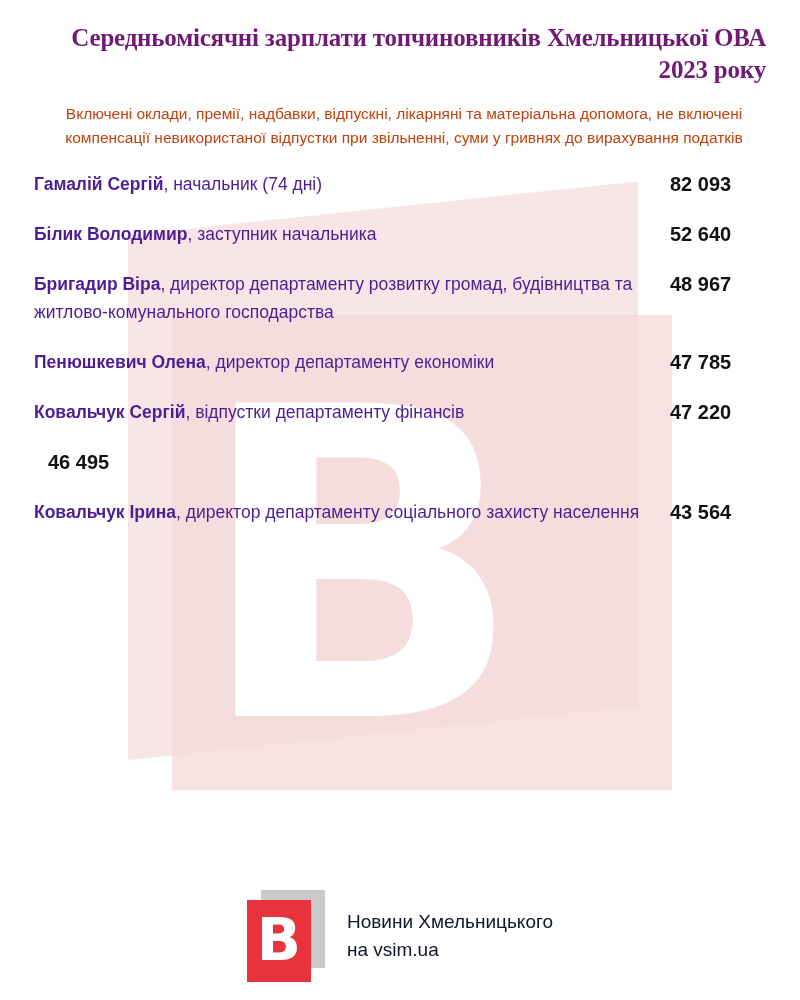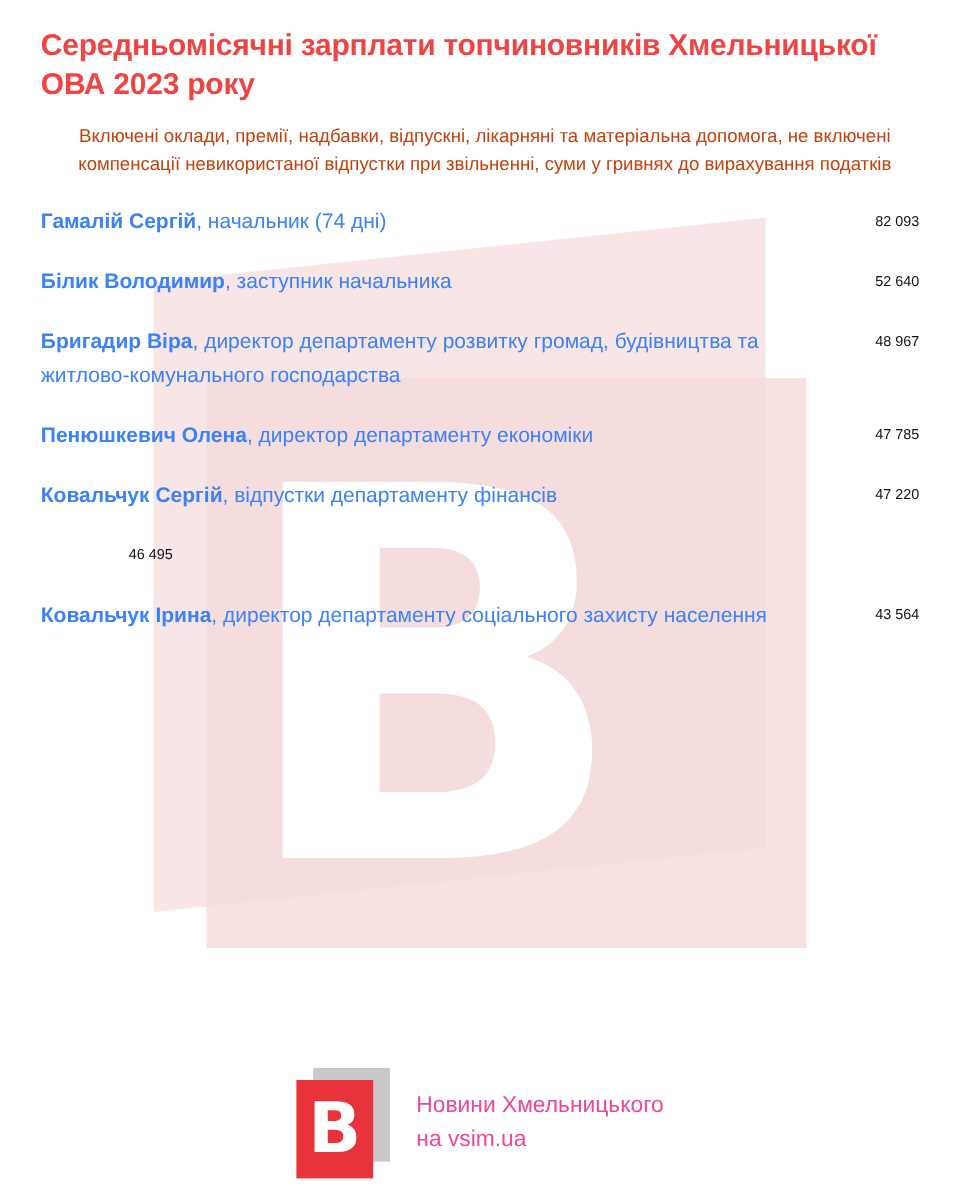--- a/index.html
+++ b/index.html
@@ -71,23 +71,24 @@
   .content {
     position: relative;
     z-index: 2;
   }
 
   h1.title {
     margin: 0;
     font-size: 25px;
     line-height: 32px;
     font-weight: bold;
-    text-align: left;
+    text-align: right;
     letter-spacing: -0.2px;
-    color: #ef4444;
+    color: #701a75;
+    font-family: Liberation Serif, serif;
   }
   .subtitle {
     margin: 16px auto 0 auto;
     width: 740px;
     font-size: 15.5px;
     line-height: 24px;
     text-align: center;
     color: #c2410c;
   }
 
@@ -97,35 +98,34 @@
   .row {
     display: flex;
     align-items: flex-start;
     justify-content: space-between;
     margin-bottom: 22px;
   }
   .row-text {
     font-size: 17.5px;
     line-height: 28px;
     max-width: 620px;
-    color: #3b82f6;
+    color: #4c1d95;
   }
   .row-name {
     font-weight: bold;
   }
   .row-pos {
     font-weight: normal;
   }
   .row-amount {
-    font-size: 12px;
+    font-size: 20px;
     line-height: 28px;
-    font-weight: normal;
+    font-weight: bold;
     white-space: nowrap;
     padding-left: 14px;
-    text-align: right;
     min-width: 96px;
   }
 
   
   .footer {
     position: absolute;
     left: 0;
     bottom: 18px;
     width: 800px;
     display: flex;
@@ -162,21 +162,21 @@
     color: #ffffff;
     font-family: "DejaVu Sans", sans-serif;
     font-weight: bold;
     font-size: 58px;
     line-height: 58px;
     margin-top: -3px;
   }
   .footer-text {
     font-size: 19px;
     line-height: 28px;
-    color: #ec4899;
+    color: #0f172a;
   }
 </style>
 </head>
 <body>
 
 <div class="page">
 
   <div class="watermark">
     <div class="wm-shape wm-a"></div>
     <div class="wm-shape wm-b"></div>

